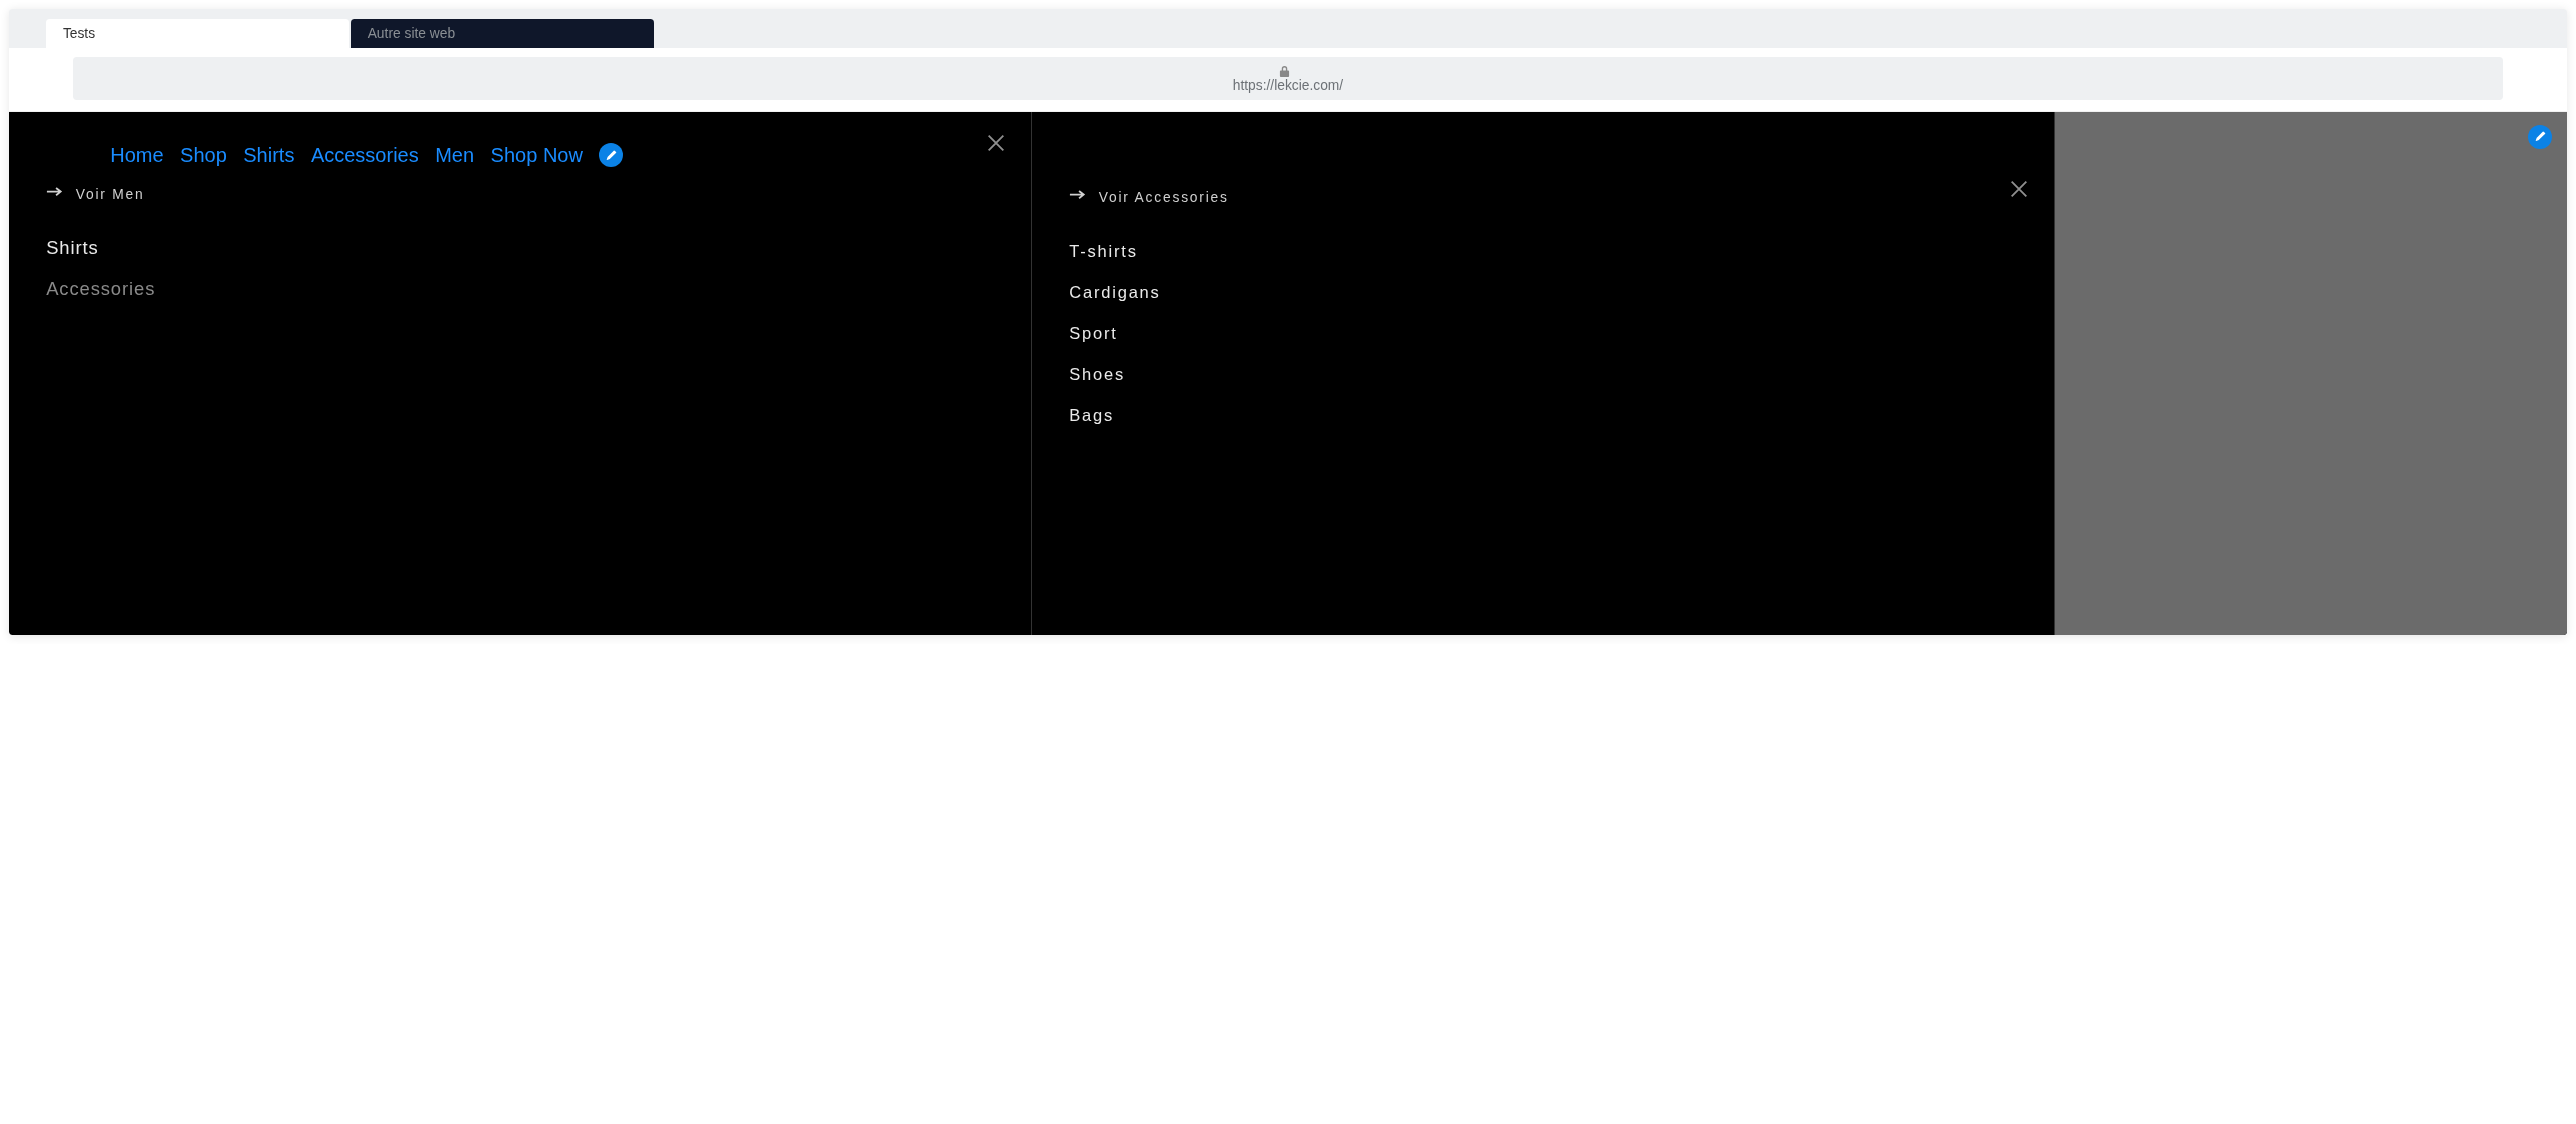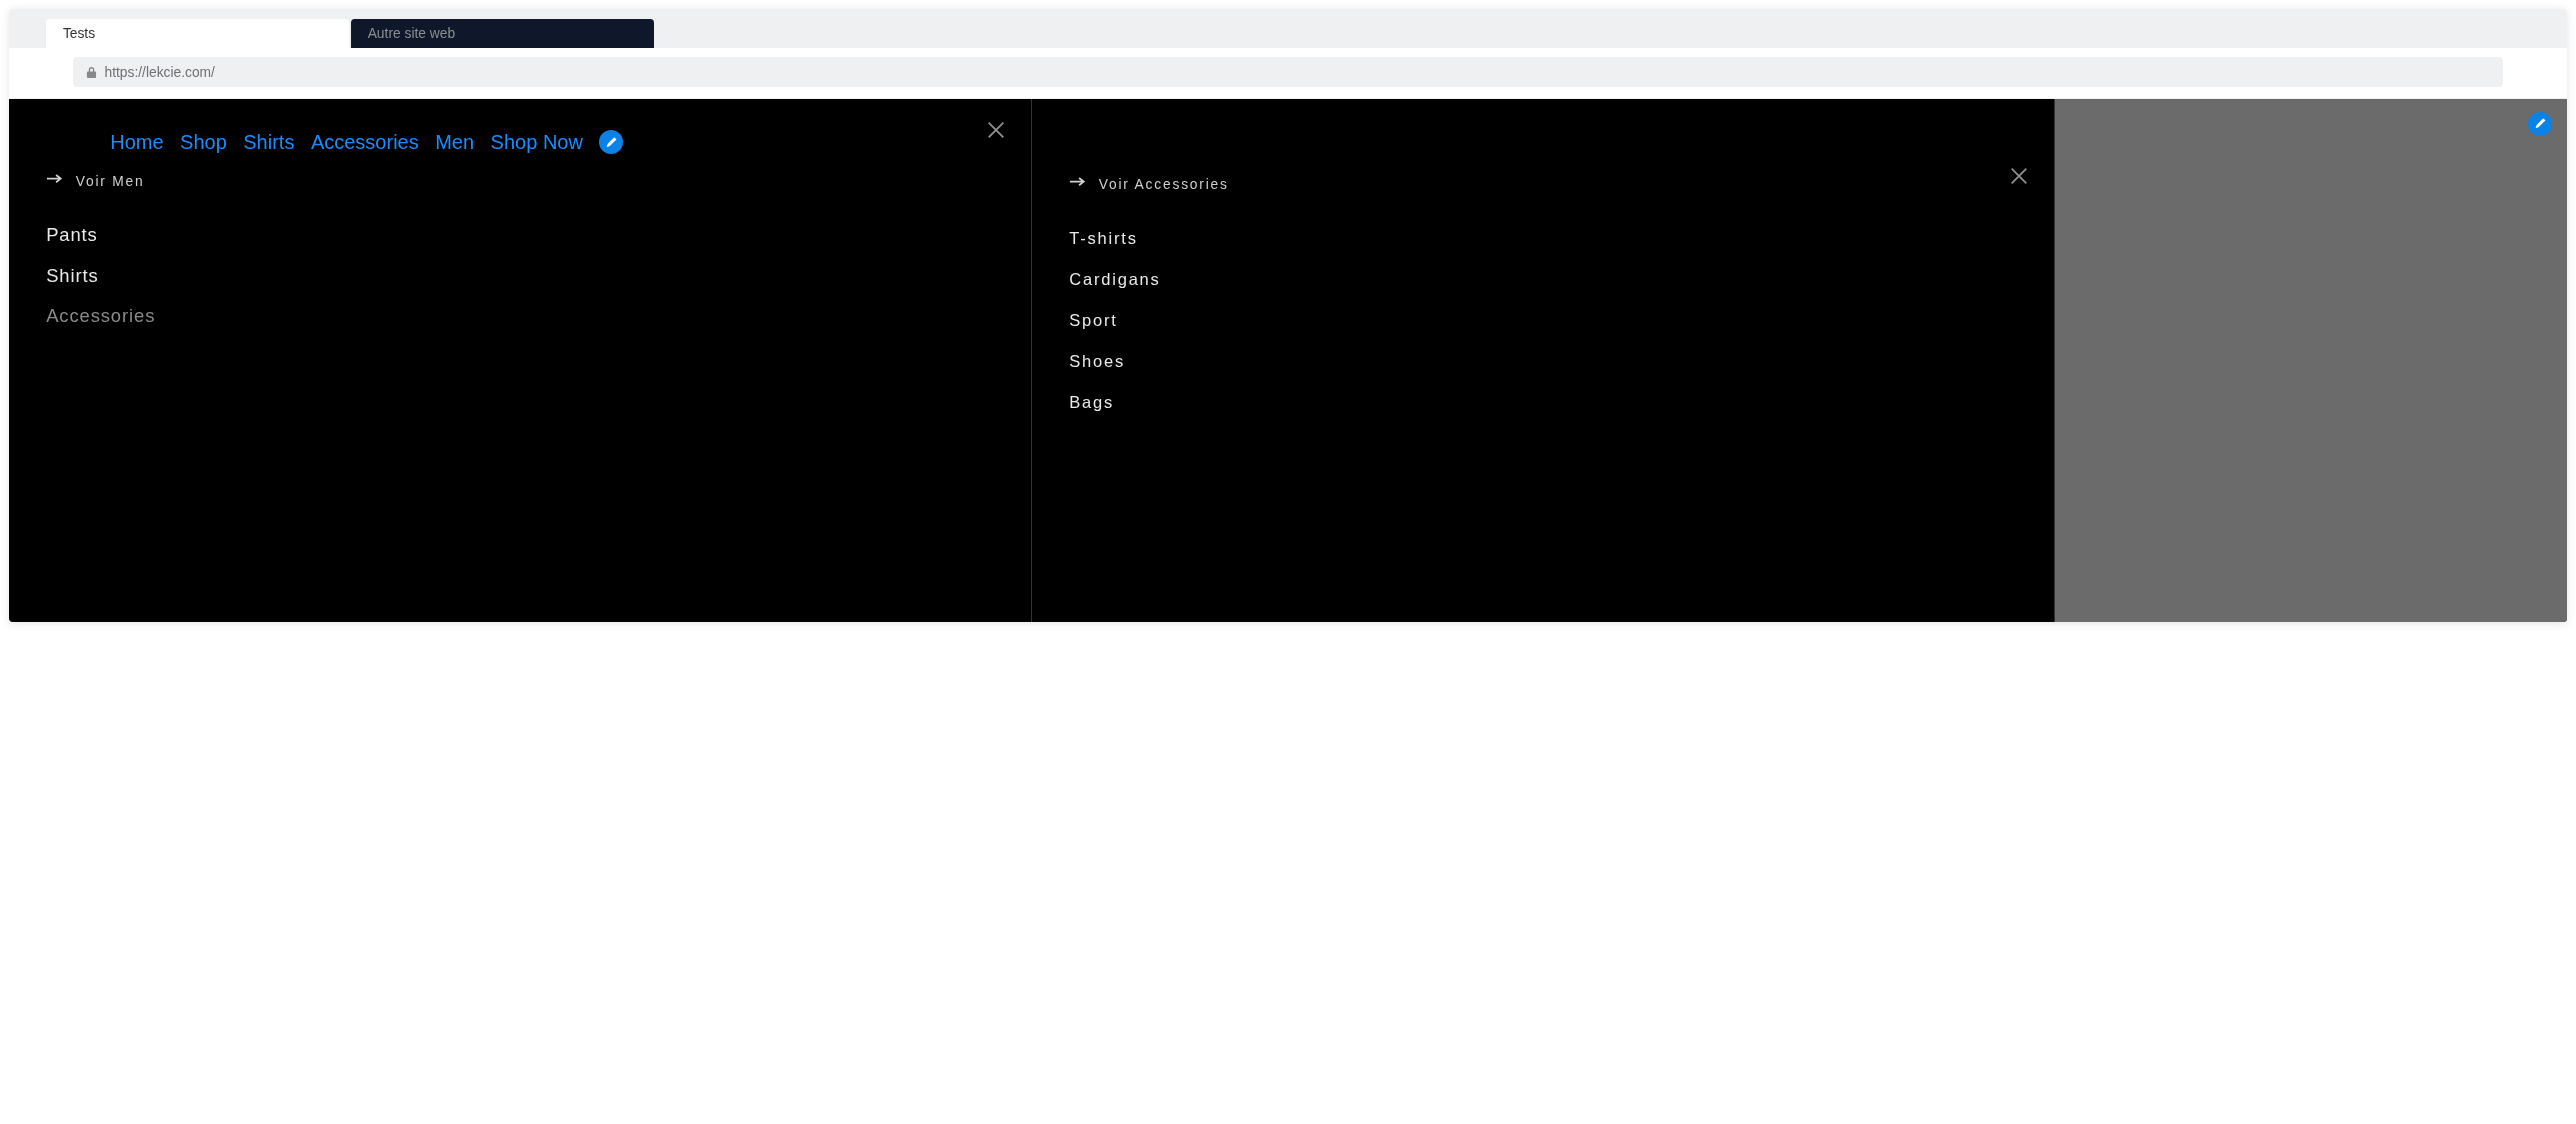--- a/index.html
+++ b/index.html
@@ -55,20 +55,21 @@
       border-bottom: 0.9px solid #f1f1f1;
     }
     .address-bar {
       background: #eef0f2;
       border-radius: 3.7px;
       padding: 7.3px 13px;
       display: flex;
       align-items: center;
       color: #6c7176;
       font-size: 13.8px;
+      flex-direction: column;
     }
     .lock-icon {
       width: 11px;
       height: 13px;
       margin-right: 7.3px;
       fill: #888;
     }
 
     
     .viewport {
@@ -226,21 +227,20 @@
             <path d="M1 5h15M11 1l5 4-5 4"></path>
           </svg>
         <span>Voir Men</span>
       </div>
       <div class="close-btn">
         <svg class="close-icon" viewBox="0 0 24 24">
             <path d="M4 4l16 16M20 4L4 20"></path>
           </svg>
       </div>
       <ul class="menu-list">
-        <li>Pants</li>
         <li>Shirts</li>
         <li class="dim">Accessories</li>
       </ul>
     </div>
 
     <div class="panel panel-mid">
       <div style="height:51px"></div>
       <div class="voir-row">
         <svg class="arrow-icon" viewBox="0 0 18 10">
             <path d="M1 5h15M11 1l5 4-5 4"></path>

